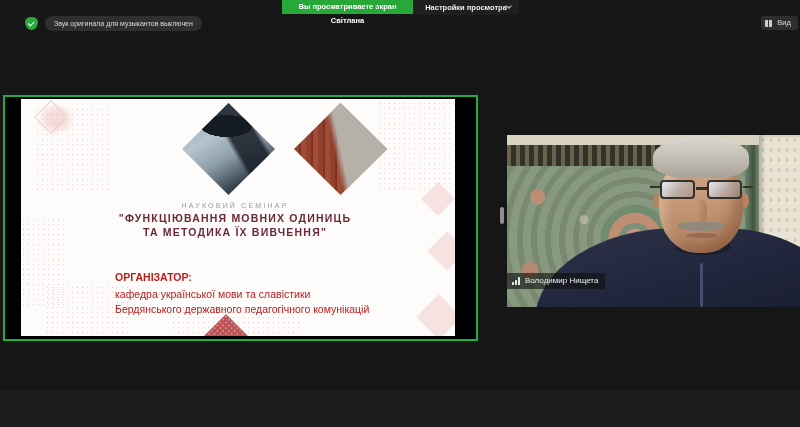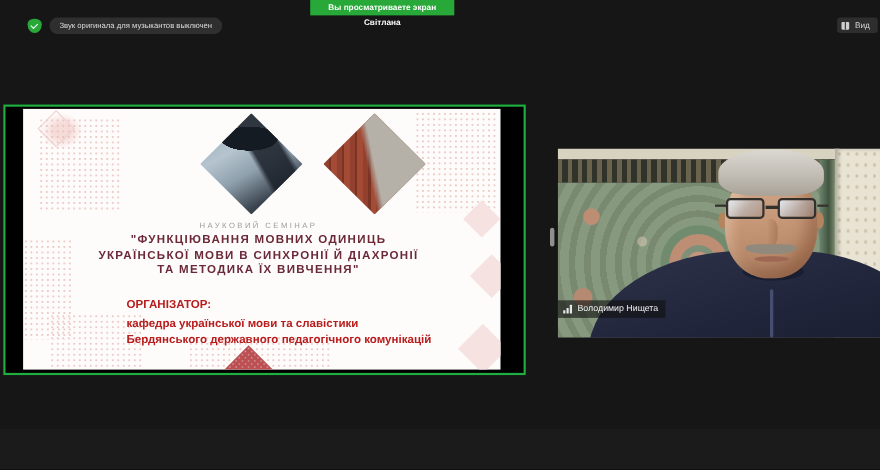--- a/index.html
+++ b/index.html
@@ -54,21 +54,21 @@
       linear-gradient(60deg, transparent 52%, rgba(26,31,40,.85) 56% 74%, transparent 78%),
       linear-gradient(150deg,#90a5b4 0%, #b5c4ce 35%, #8fa0ad 55%, #3a444f 78%, #242c34 95%); }
   .photo-books { left:273px; background:
       linear-gradient(78deg, transparent 0 44%, #b5b0a8 50% 100%),
       repeating-linear-gradient(90deg,#93402e 0 5px,#7b3323 5px 7px,#a34b35 7px 12px); }
   .slide-kicker { position:absolute; left:0; top:103px; width:428px; text-align:center; font-size:7px; letter-spacing:2.2px; color:#9b9b9b; }
   .slide-title { position:absolute; left:0; top:113px; width:428px; text-align:center; font-size:10.5px; font-weight:bold;
       letter-spacing:1.2px; color:#6b2938; line-height:13.5px; }
   .slide-org { position:absolute; left:94px; top:171px; width:368px; text-align:left; color:#b91c1c; line-height:15px; }
   .slide-org .org-label { font-size:10.5px; font-weight:bold; margin-bottom:2px; }
-  .slide-org .org-line { font-size:10.5px;font-weight:bold; }
+  .slide-org .org-line { font-size:10.5px; }
 
   
   .sep-handle { position:absolute; left:500px; top:207px; width:4px; height:17px; background:#8f8f8f; border-radius:2px; z-index:20; }
 
   
   .video { position:absolute; left:507px; top:135px; width:293px; height:172px; background:#101010; overflow:hidden; z-index:6; }
   .v-wall { position:absolute; left:0; top:0; width:256px; height:10px; background:#d8d2c0; }
   .v-carpet-band { position:absolute; left:0; top:10px; width:256px; height:21px; background:#30332a;
       background-image:repeating-linear-gradient(90deg, rgba(193,170,128,.4) 0 4px, transparent 4px 9px); }
   .v-carpet { position:absolute; left:0; top:31px; width:256px; height:141px; background-color:#87997f;
@@ -158,20 +158,24 @@
   .ic-more { letter-spacing:1.5px; color:#c9c9c9; font-size:10px; font-weight:bold; line-height:8px; }
   .end-btn { position:absolute; left:738px; top:399px; width:52px; height:19px; background:#d02b26; border-radius:6px;
       color:#fff; font-size:8.5px; font-weight:bold; text-align:center; line-height:19px; }
 </style>
 </head>
 <body>
 
 <div id="app">
 
   <div class="viewing-banner">Вы просматриваете экран Світлана</div>
+  <div class="view-settings">
+    <span>Настройки просмотра</span>
+    <span class="chev-down"></span>
+  </div>
 
   <div class="notif-shield"></div>
   <div class="notif-pill">Звук оригинала для музыкантов выключен</div>
   <div class="view-btn">
     <span class="grid-ic"></span>
     <span>Вид</span>
   </div>
 
   <div class="share-frame">
     <div class="slide">
@@ -187,21 +191,20 @@
       <div class="dia dia-fill-light" style="left:402px; top:202px; width:32px; height:32px;"></div>
       <div class="dia dia-red" style="left:188px; top:222px; width:34px; height:34px;"></div>
 
       <div class="photo photo-laptop"></div>
       <div class="photo photo-grad"></div>
       <div class="photo photo-books"></div>
 
       <div class="slide-kicker">НАУКОВИЙ СЕМІНАР</div>
       <div class="slide-title">
         <div>"ФУНКЦІЮВАННЯ МОВНИХ ОДИНИЦЬ</div>
-        <div>УКРАЇНСЬКОЇ МОВИ В СИНХРОНІЇ Й ДІАХРОНІЇ</div>
         <div>ТА МЕТОДИКА ЇХ ВИВЧЕННЯ"</div>
       </div>
       <div class="slide-org">
         <div class="org-label">ОРГАНІЗАТОР:</div>
         <div class="org-line">кафедра української мови та славістики</div>
         <div class="org-line">Бердянського державного педагогічного комунікацій</div>
       </div>
     </div>
   </div>
 

